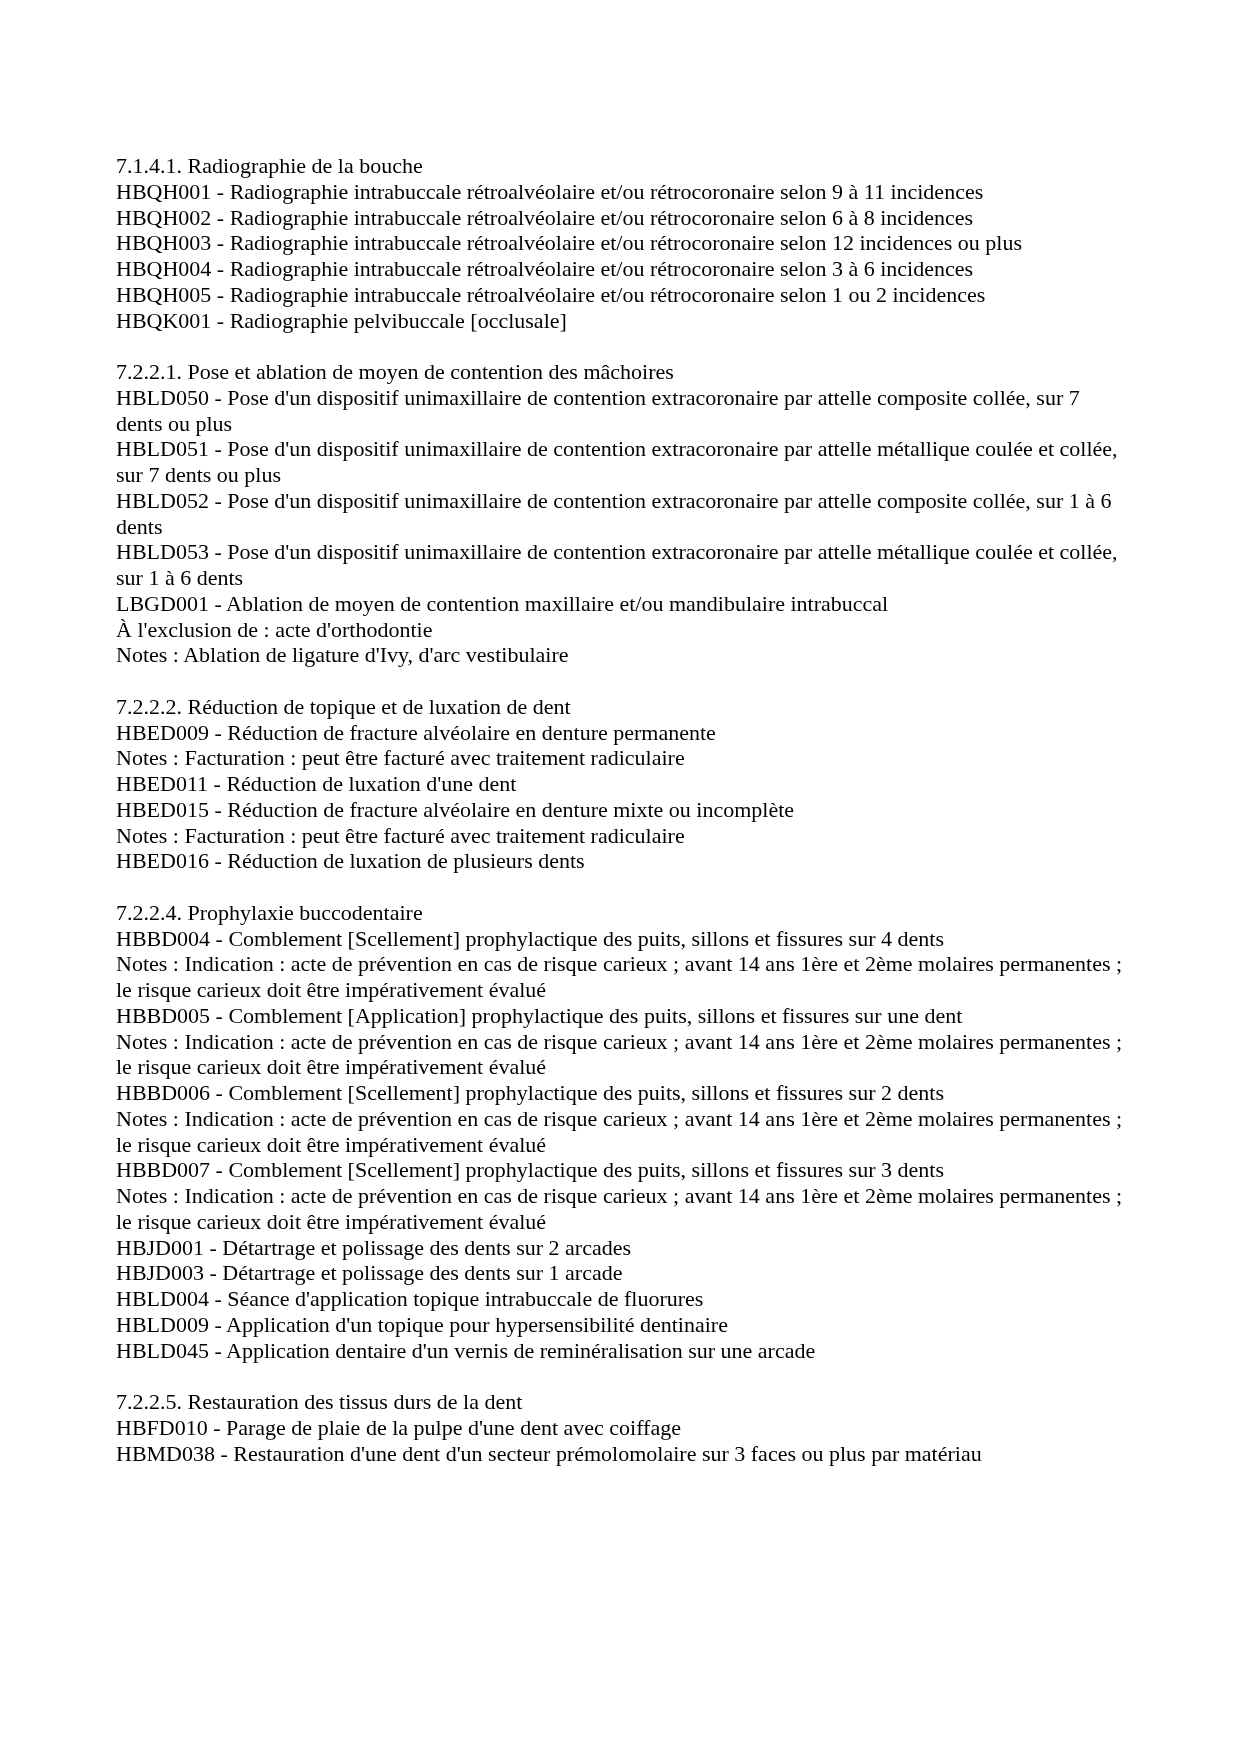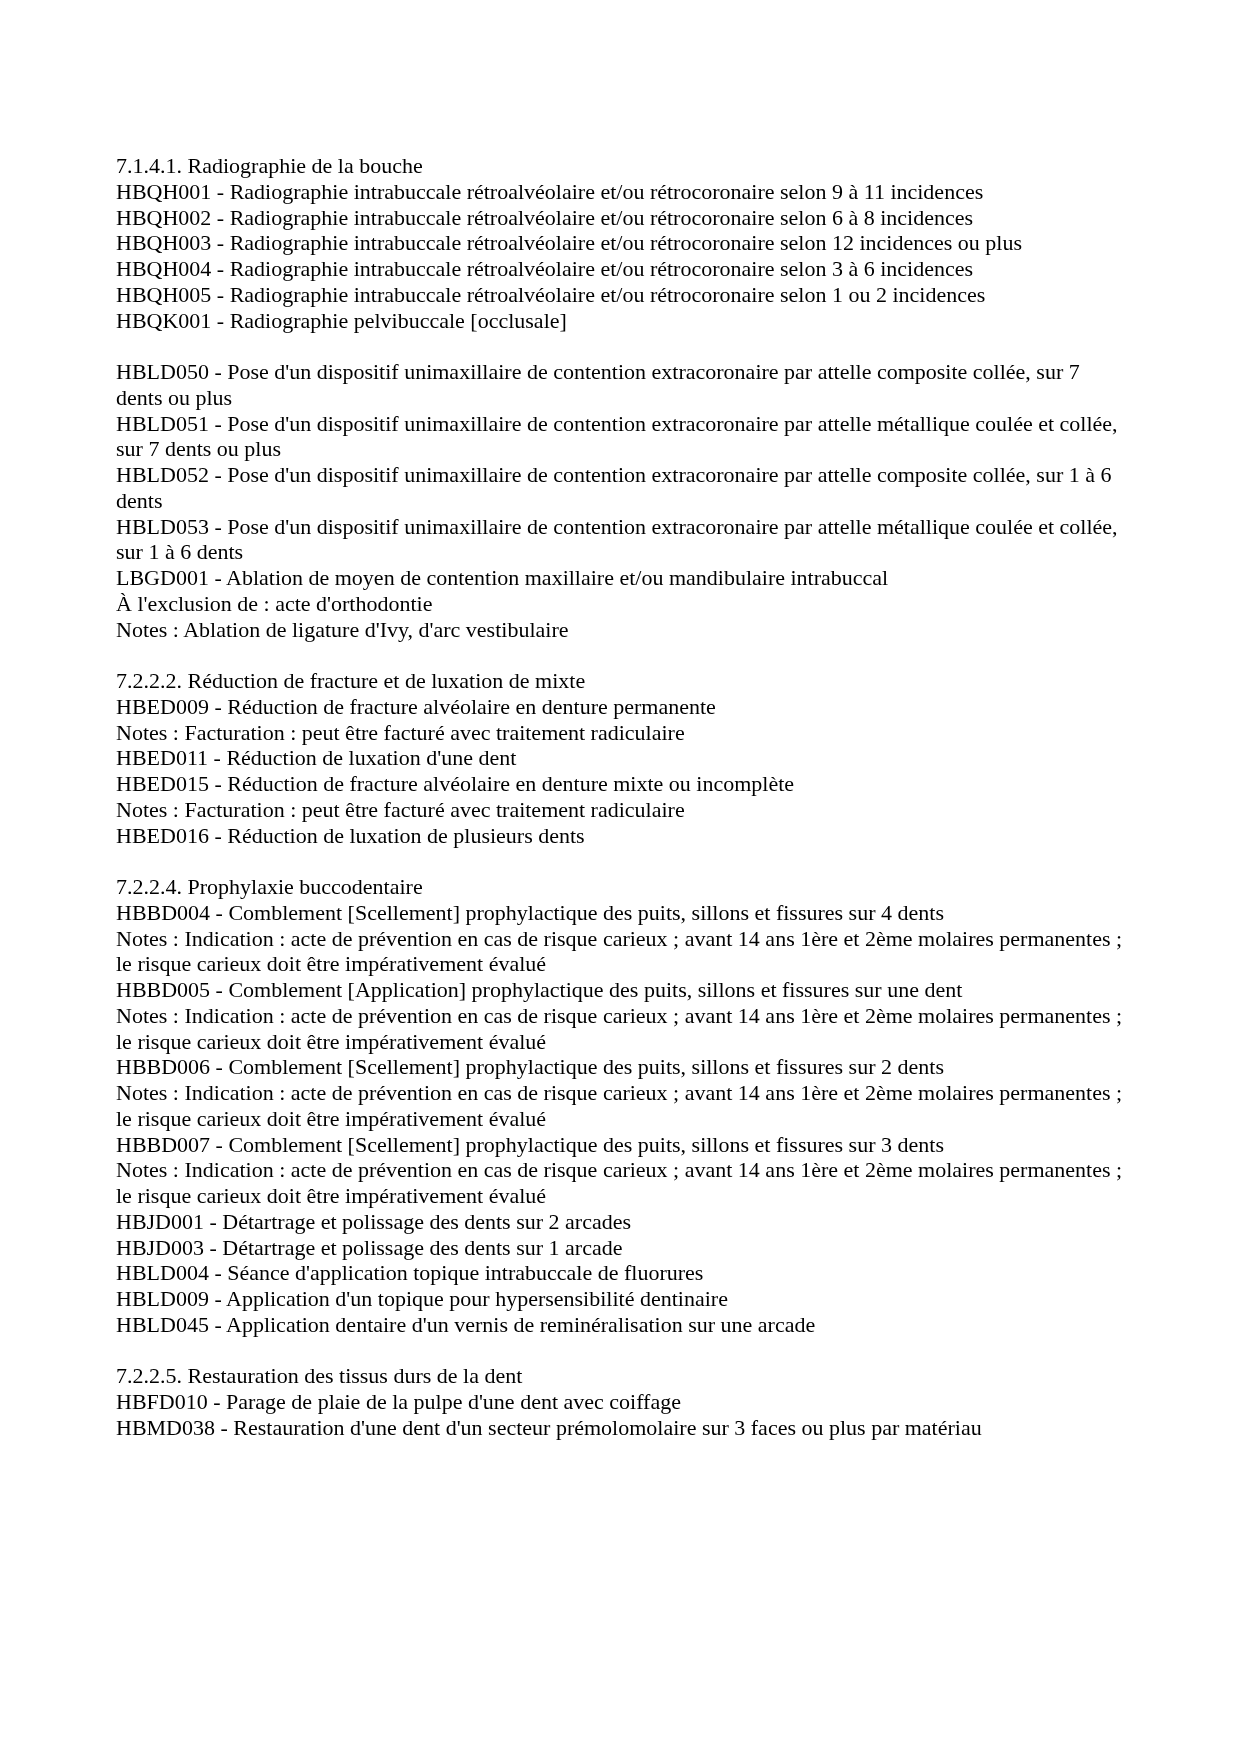--- a/index.html
+++ b/index.html
@@ -41,31 +41,32 @@
     <span class="line">7.1.4.1. Radiographie de la bouche</span>
     <span class="line">HBQH001 - Radiographie intrabuccale rétroalvéolaire et/ou rétrocoronaire selon 9 à 11 incidences</span>
     <span class="line">HBQH002 - Radiographie intrabuccale rétroalvéolaire et/ou rétrocoronaire selon 6 à 8 incidences</span>
     <span class="line">HBQH003 - Radiographie intrabuccale rétroalvéolaire et/ou rétrocoronaire selon 12 incidences ou plus</span>
     <span class="line">HBQH004 - Radiographie intrabuccale rétroalvéolaire et/ou rétrocoronaire selon 3 à 6 incidences</span>
     <span class="line">HBQH005 - Radiographie intrabuccale rétroalvéolaire et/ou rétrocoronaire selon 1 ou 2 incidences</span>
     <span class="line">HBQK001 - Radiographie pelvibuccale [occlusale]</span>
   </div>
 
   <div class="section">
+    <span class="line">7.2.2.1. Pose et ablation de moyen de contention des mâchoires</span>
     <span class="line">HBLD050 - Pose d'un dispositif unimaxillaire de contention extracoronaire par attelle composite collée, sur 7 dents ou plus</span>
     <span class="line">HBLD051 - Pose d'un dispositif unimaxillaire de contention extracoronaire par attelle métallique coulée et collée, sur 7 dents ou plus</span>
     <span class="line">HBLD052 - Pose d'un dispositif unimaxillaire de contention extracoronaire par attelle composite collée, sur 1 à 6 dents</span>
     <span class="line">HBLD053 - Pose d'un dispositif unimaxillaire de contention extracoronaire par attelle métallique coulée et collée, sur 1 à 6 dents</span>
     <span class="line">LBGD001 - Ablation de moyen de contention maxillaire et/ou mandibulaire intrabuccal</span>
     <span class="line">À l'exclusion de : acte d'orthodontie</span>
     <span class="line">Notes : Ablation de ligature d'Ivy, d'arc vestibulaire</span>
   </div>
 
   <div class="section">
-    <span class="line">7.2.2.2. Réduction de fracture et de luxation de mixte</span>
+    <span class="line">7.2.2.2. Réduction de topique et de luxation de dent</span>
     <span class="line">HBED009 - Réduction de fracture alvéolaire en denture permanente</span>
     <span class="line">Notes : Facturation : peut être facturé avec traitement radiculaire</span>
     <span class="line">HBED011 - Réduction de luxation d'une dent</span>
     <span class="line">HBED015 - Réduction de fracture alvéolaire en denture mixte ou incomplète</span>
     <span class="line">Notes : Facturation : peut être facturé avec traitement radiculaire</span>
     <span class="line">HBED016 - Réduction de luxation de plusieurs dents</span>
   </div>
 
   <div class="section">
     <span class="line">7.2.2.4. Prophylaxie buccodentaire</span>

